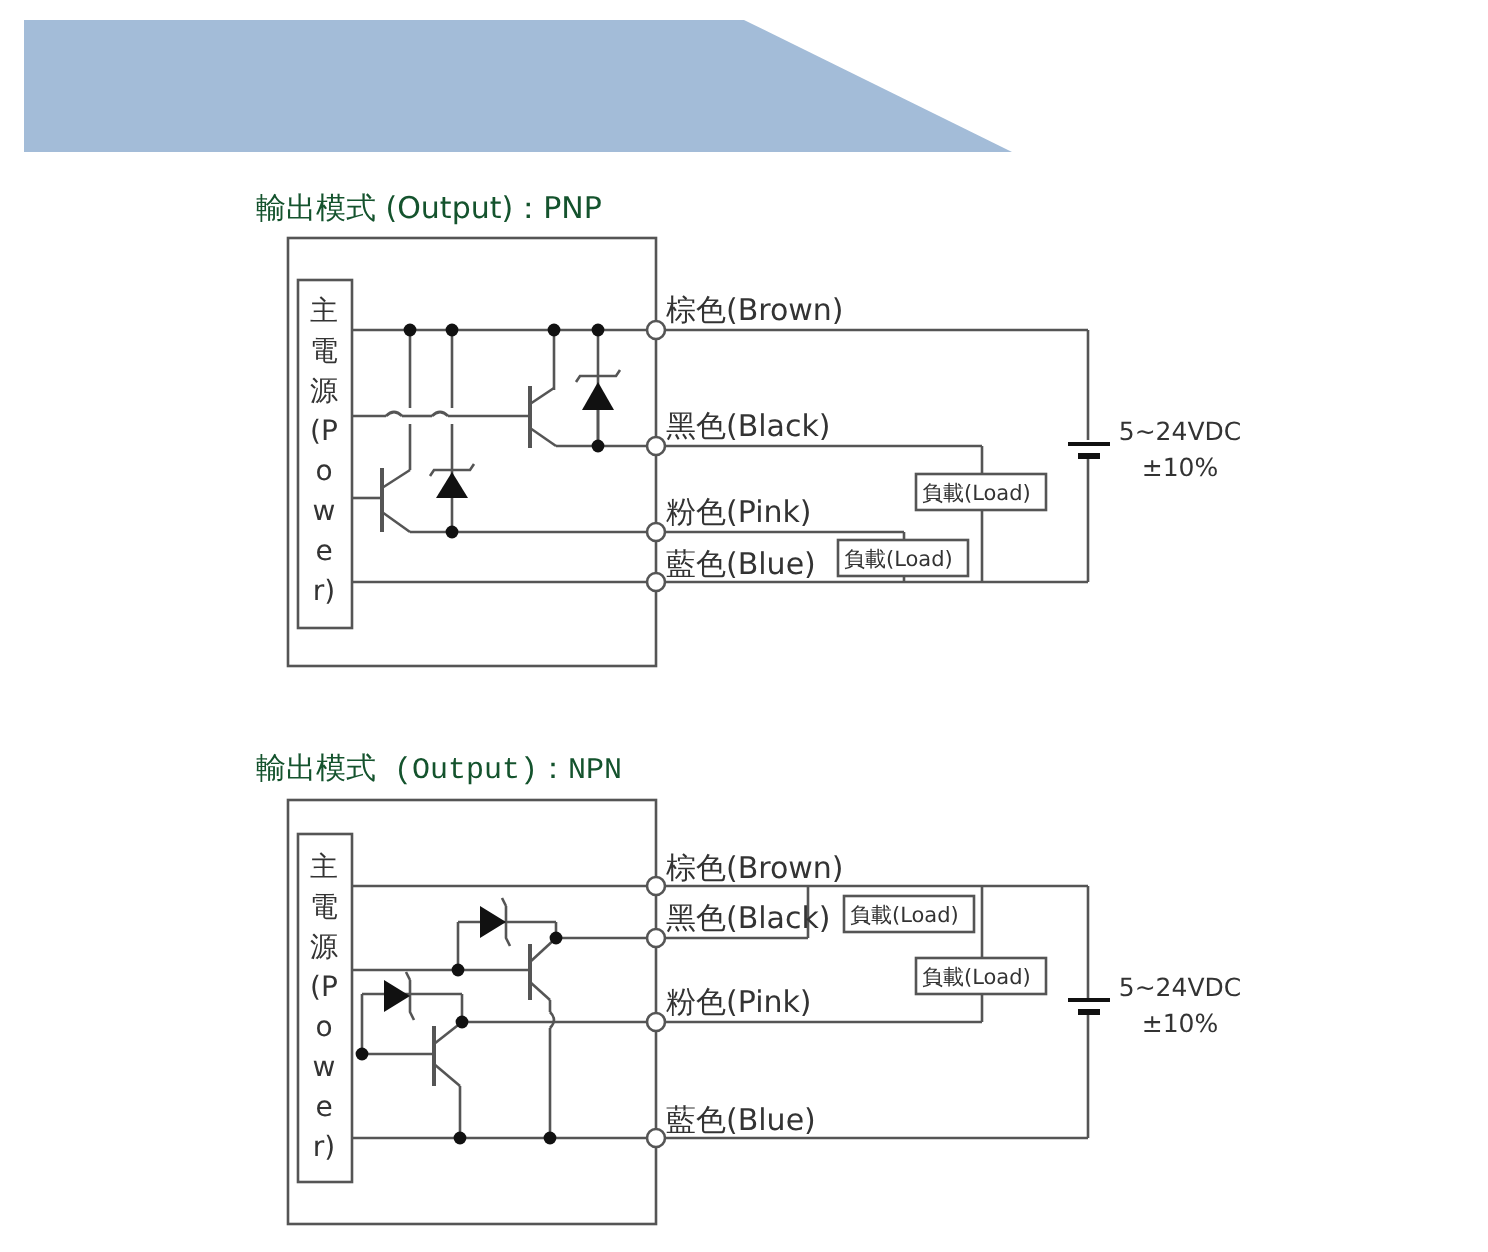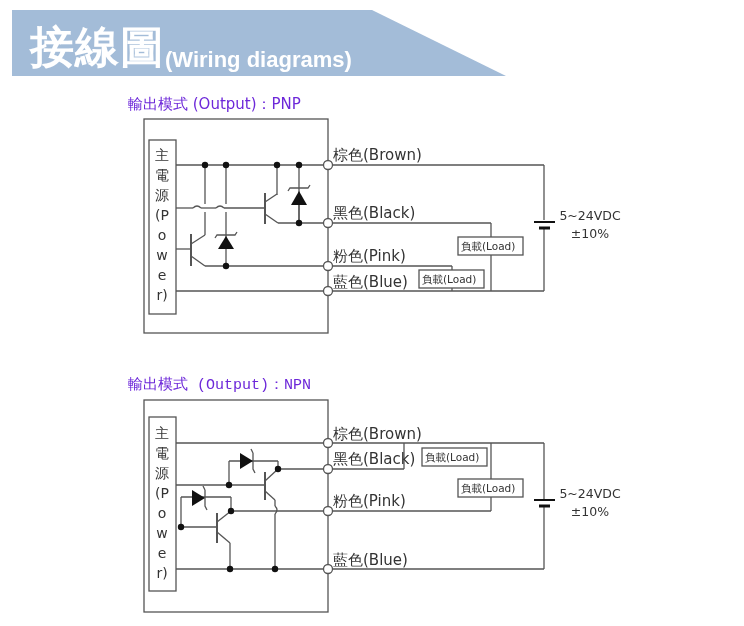--- a/index.html
+++ b/index.html
@@ -6,35 +6,32 @@
     body { width: 744px; height: 626px; position: relative; overflow: hidden;
            font-family: "DejaVu Sans", sans-serif; }
     #banner { position: absolute; left: 0; top: 0; width: 744px; height: 80px; }
     #banner svg { position: absolute; left: 0; top: 0; }
     .banner-title { position: absolute; left: 30px; top: 18px; color: #ffffff;
                     font-weight: bold; white-space: nowrap; }
     .banner-cjk { font-size: 44px; letter-spacing: 1px; vertical-align: bottom;
                   font-family: "DejaVu Sans", sans-serif; }
     .banner-en { font-size: 22px; font-family: "Liberation Sans", sans-serif;
                  vertical-align: bottom; position: relative; top: -4px; }
-    .section-title { position: absolute; left: 128px; font-size: 15px; color: #6d28d9;
+    .section-title { position: absolute; left: 128px; font-size: 15px; color: #14532d;
                      font-family: "DejaVu Sans", sans-serif; white-space: nowrap; }
     svg.diagram { position: absolute; left: 0; }
     svg text { font-family: "DejaVu Sans", sans-serif; fill: #333; }
   </style>
 </head>
 <body>
 
 <div id="banner">
   <svg width="744" height="80">
     <polygon points="12,10 372,10 506,76 12,76" fill="#a3bcd8"></polygon>
   </svg>
-  <div class="banner-title">
-    <span class="banner-cjk">接線圖</span><span class="banner-en">(Wiring diagrams)</span>
-  </div>
 </div>
 
 <div class="section-title" style="top:95px;">輸出模式 (Output)：PNP</div>
 
 <svg class="diagram" style="top:0px;" width="744" height="626">
   <g stroke="#555" stroke-width="1.3" fill="none">
 
     <rect x="144" y="119" width="184" height="214"></rect>
 
     <rect x="149" y="140" width="27" height="174"></rect>

